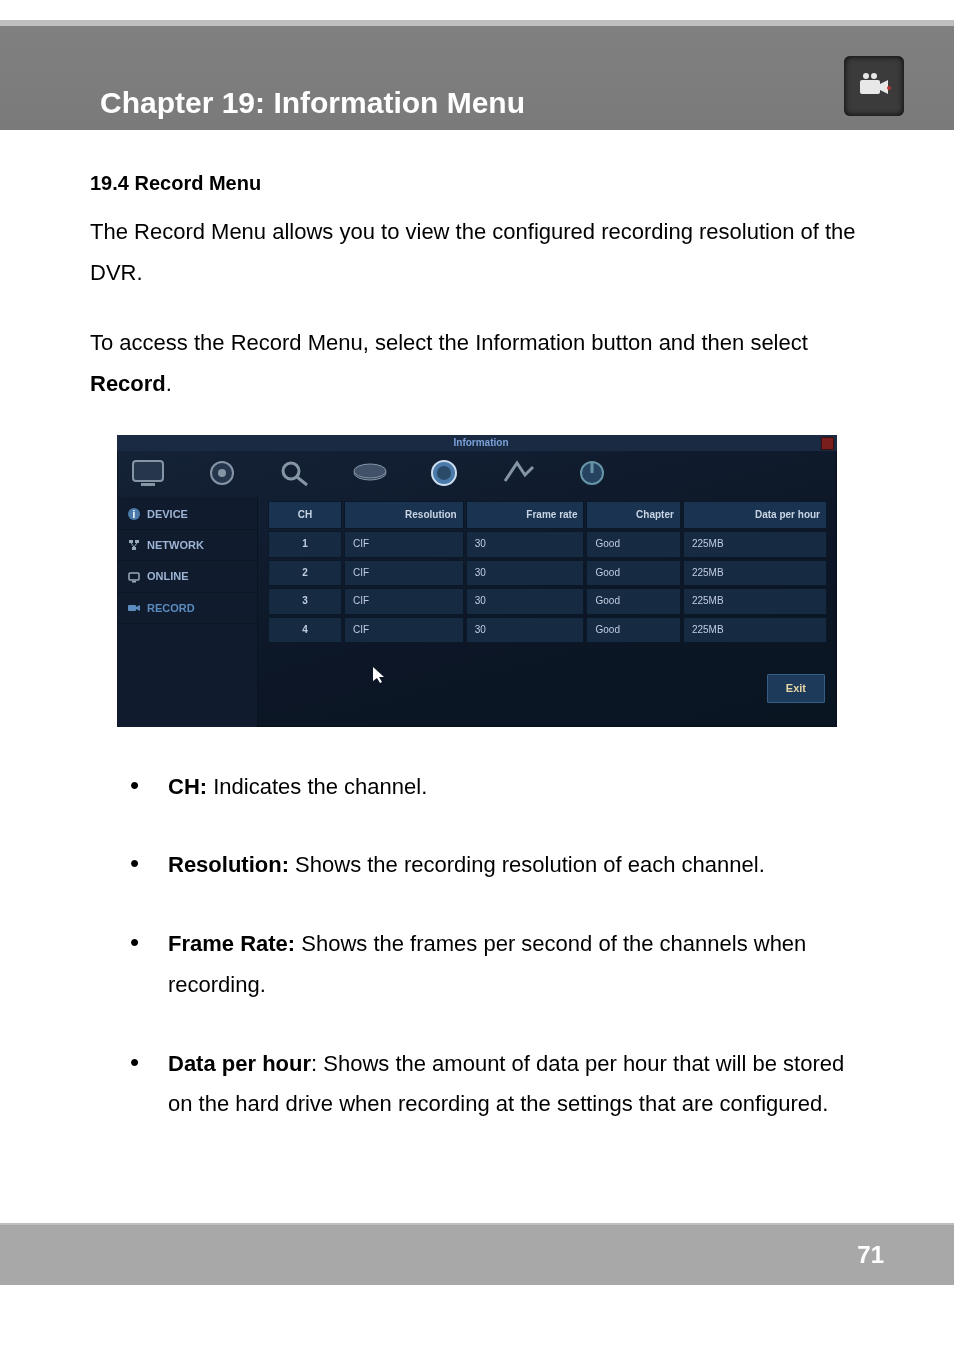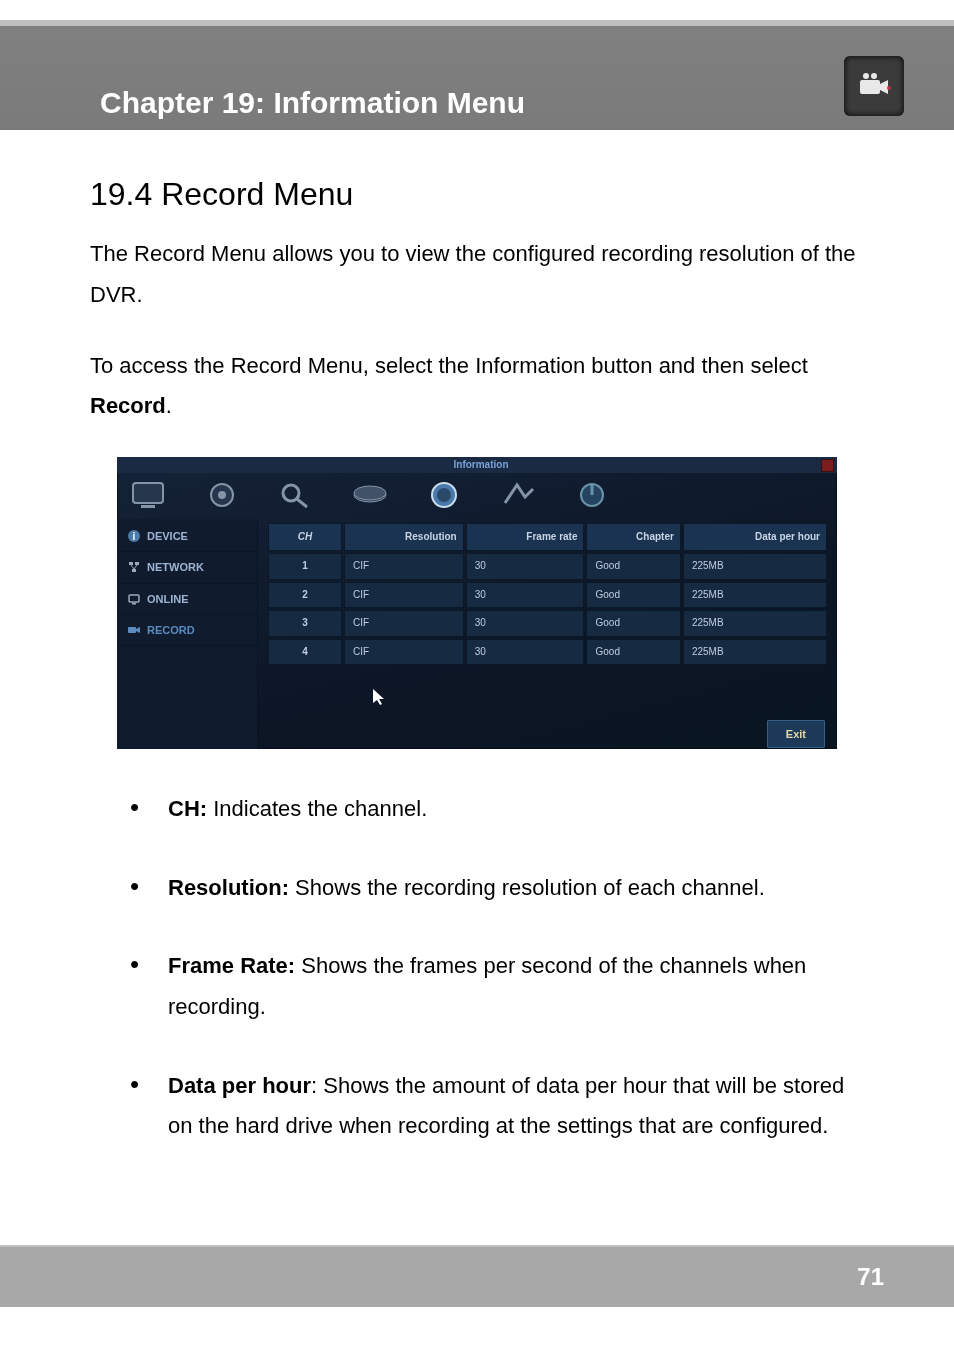--- a/index.html
+++ b/index.html
@@ -50,22 +50,22 @@
   }
   .camera-badge svg { width: 40px; height: 40px; }
 
   
   .content {
     padding: 30px 90px 60px 90px;
     font-size: 22px;
     line-height: 1.85;
   }
   .section-heading {
-    font-size: 32px;
-    font-weight: normal;
+    font-size: 20px;
+    font-weight: bold;
     margin: 5px 0 10px 0;
   }
   .para { margin: 0 0 30px 0; }
   .bold { font-weight: bold; }
 
   
   .dvr-screenshot {
     width: 720px;
     margin: 0 auto 40px auto;
     background: #0e1a2a;
@@ -172,21 +172,21 @@
   .dvr-cursor {
     position: absolute;
     left: 115px;
     top: 170px;
     font-size: 12px;
     color: #fff;
   }
   .dvr-exit {
     position: absolute;
     right: 12px;
-    bottom: 1px;
+    bottom: 24px;
     padding: 3px 18px;
     background: #1d3a5a;
     border: 1px solid #355d86;
     color: #d98c3c;
     color: #e0cfa8;
     font-size: 11px;
     font-weight: bold;
     border-radius: 1px;
   }
   .dvr-exit .t { color: #e5d7a5; }
@@ -342,21 +342,21 @@
                 </svg>
           </span>
           <span>RECORD</span>
         </div>
       </div>
 
       <div class="dvr-main">
         <table class="dvr-table">
           <thead>
             <tr>
-              <th style="text-align:center;width:60px;font-style:italic;">CH</th>
+              <th style="text-align:center;width:60px;">CH</th>
               <th>Resolution</th>
               <th>Frame rate</th>
               <th>Chapter</th>
               <th>Data per hour</th>
             </tr>
           </thead>
           <tbody id="dvr-tbody">
                 <tr>
                   <td class="ch-cell">1</td>
                   <td>CIF</td>

